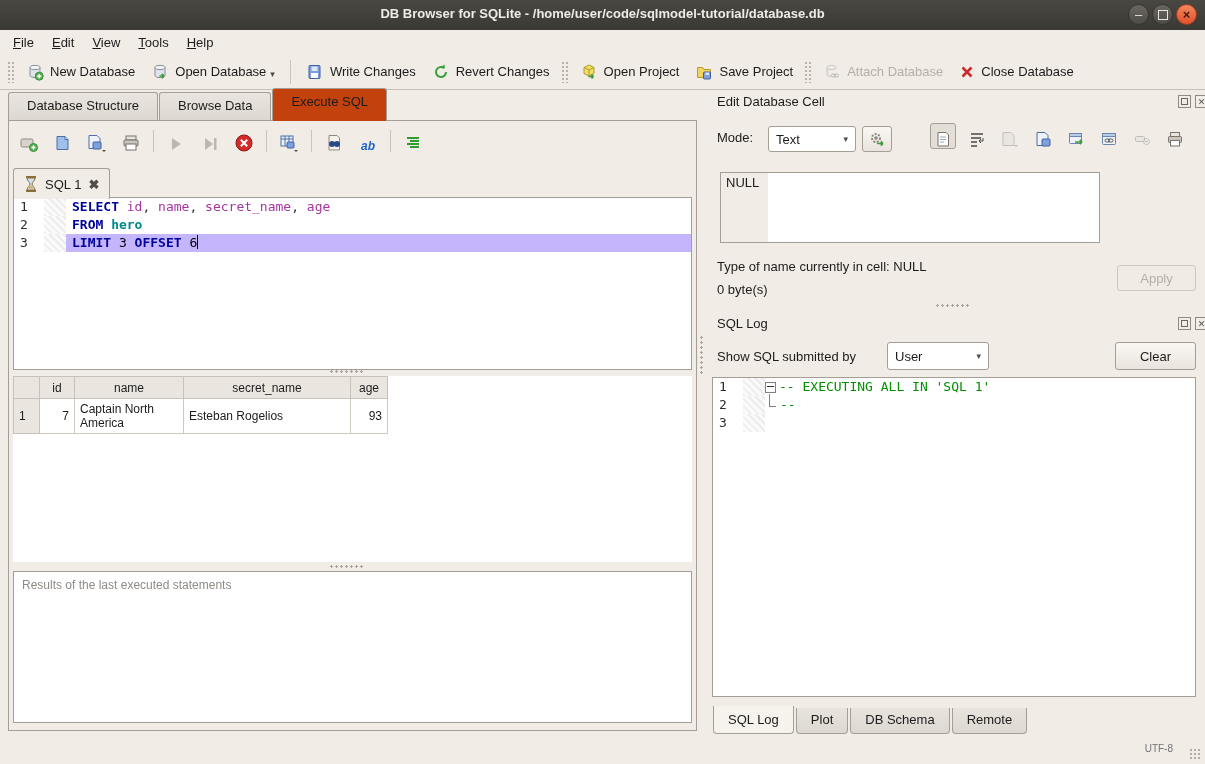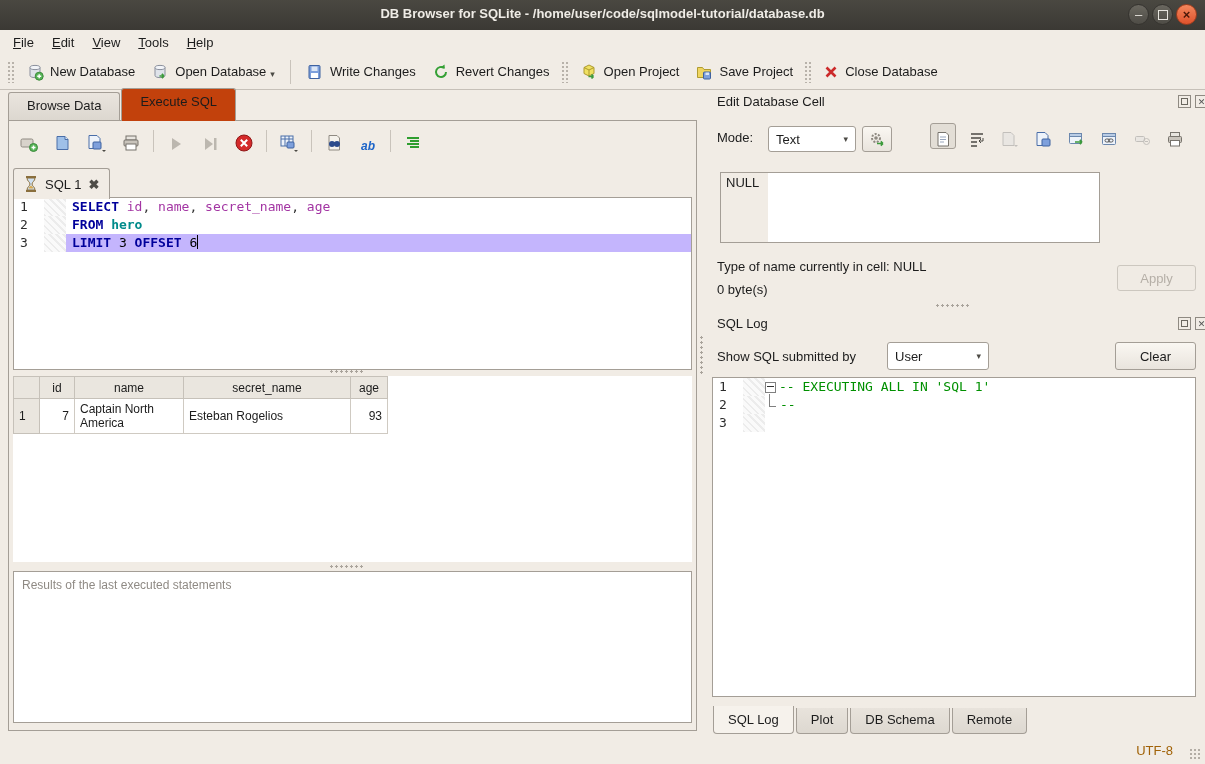--- a/index.html
+++ b/index.html
@@ -116,21 +116,21 @@
   .foldbox::after{content:"";position:absolute;left:1px;right:1px;top:3px;border-top:1px solid #333;}
   .foldline{width:6px;height:12px;border-left:1px solid #808080;border-bottom:1px solid #808080;
     flex:none;margin:-6px 4px 4px 4px;}
 
   .btab{padding:4px 14px;border:1px solid #a49e96;border-top:none;
     background:linear-gradient(#e8e3dc,#ddd8d0);margin-right:2px;
     border-radius:0 0 4px 4px;height:17px;}
   .btab.active{background:#f6f2ec;position:relative;z-index:2;margin-top:-2px;padding-top:6px;}
   .bottomtabs{left:713px;top:708px;display:flex;align-items:flex-start;position:absolute;}
 
-  .statusenc{position:absolute;right:32px;top:743px;color:#a16207;font-size:13px;}
+  .statusenc{position:absolute;right:32px;top:743px;color:#737373;font-size:10px;}
   .corner-grip{position:absolute;right:4px;bottom:4px;width:12px;height:12px;
     background-image:radial-gradient(circle,#b3ada5 1px,transparent 1.2px);background-size:4px 4px;}
   svg{display:block;}
 </style>
 </head>
 <body>
 
 <div class="app">
 
   <div class="abs titlebar">
@@ -225,32 +225,44 @@
             <path d="M2.5 4.5h5l1.5 2h6.5v8h-13z" fill="#f0d560" stroke="#b09c30"></path>
             <rect x="8.5" y="9" width="7" height="7" rx="1" fill="#7ea0dc" stroke="#3f62a0"></rect>
             <rect x="10.5" y="9.5" width="3.5" height="2.5" fill="#dce6f5"></rect>
           </svg>
         </span>
       <span>Save Project</span>
     </div>
 
     <div class="thandle"></div>
 
+    <div class="tbtn disabled">
+      <span>
+          <svg width="18" height="18" viewBox="0 0 18 18">
+            <path d="M4 4.5v7c0 1.3 2 2.1 4.5 2.1" fill="#dfe3ea" stroke="#8a8f9c"></path>
+            <ellipse cx="8.5" cy="4.5" rx="4.5" ry="2" fill="#f2f4f8" stroke="#8a8f9c"></ellipse>
+            <rect x="8.5" y="11" width="4" height="3" rx="1.5" fill="none" stroke="#777"></rect>
+            <rect x="11.5" y="11" width="4" height="3" rx="1.5" fill="none" stroke="#777"></rect>
+          </svg>
+        </span>
+      <span>Attach Database</span>
+    </div>
 
     <div class="tbtn">
       <span>
           <svg width="16" height="16" viewBox="0 0 16 16">
             <path d="M3.5 3.5l9 9M12.5 3.5l-9 9" stroke="#cc2a2a" stroke-width="2.6"></path>
           </svg>
         </span>
       <span>Close Database</span>
     </div>
   </div>
 
   <div class="abs maintabs">
+    <div class="mtab">Database Structure</div>
     <div class="mtab">Browse Data</div>
     <div class="mtab active">Execute SQL</div>
   </div>
 
   <div class="abs frame">
 
     <div class="sqltoolbar">
       <span class="itbtn">
           <svg width="20" height="20" viewBox="0 0 20 20">
             <rect x="2" y="6" width="12" height="8" rx="1.5" fill="#d8d3cb" stroke="#8f8a82"></rect>

